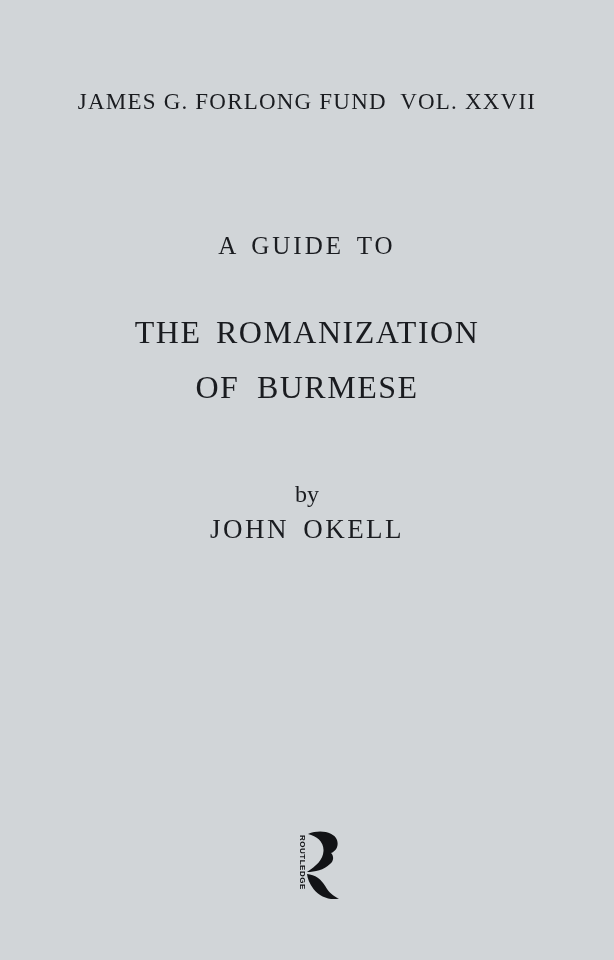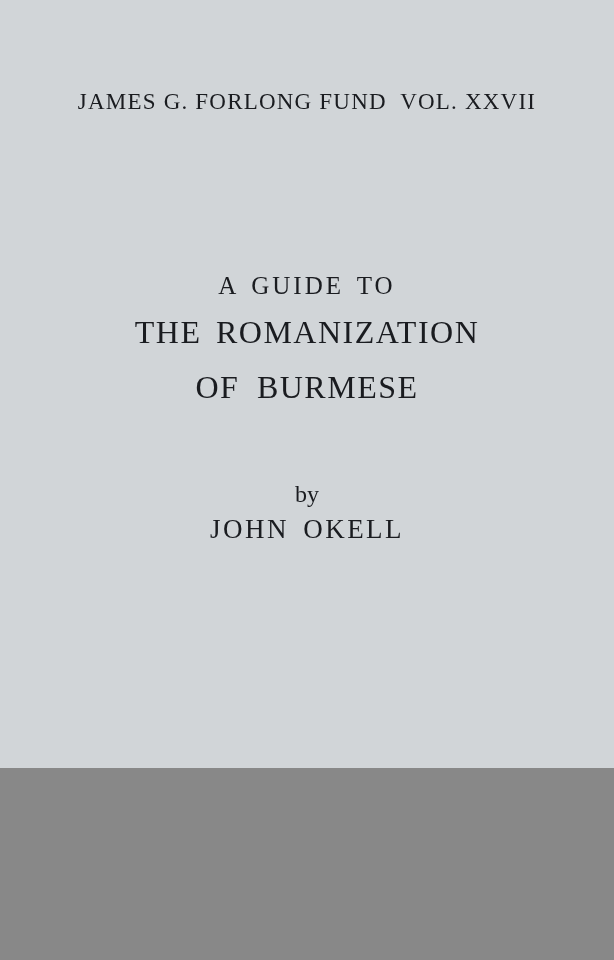--- a/index.html
+++ b/index.html
@@ -3,21 +3,21 @@
 <meta charset="utf-8">
 <style>
   html, body {
     margin: 0;
     padding: 0;
     background: #888;
   }
   .cover {
     position: relative;
     width: 614px;
-    height: 768px;
+    height: 960px;
     margin: 0 auto;
     background: var(--background, #d1d5d8);
     font-family: "Liberation Serif", "DejaVu Serif", serif;
     color: var(--text, #1a1c20);
     overflow: hidden;
   }
   .line {
     position: absolute;
     left: 0;
     right: 0;
@@ -28,21 +28,20 @@
   .series-line {
     top: 90px;
     font-size: 23px;
     letter-spacing: 1.2px;
   }
   .pretitle {
     top: 233px;
     font-size: 25px;
     letter-spacing: 3px;
     word-spacing: 4px;
-    margin-top: 40px;
   }
   .title-line1 {
     top: 316px;
     font-size: 32px;
     letter-spacing: 1.5px;
     word-spacing: 5px;
   }
   .title-line2 {
     top: 371px;
     font-size: 32px;

